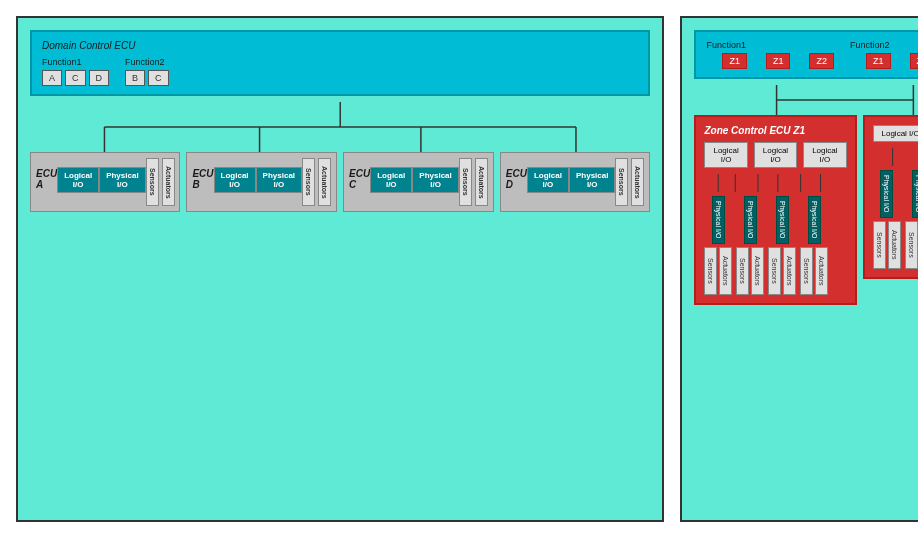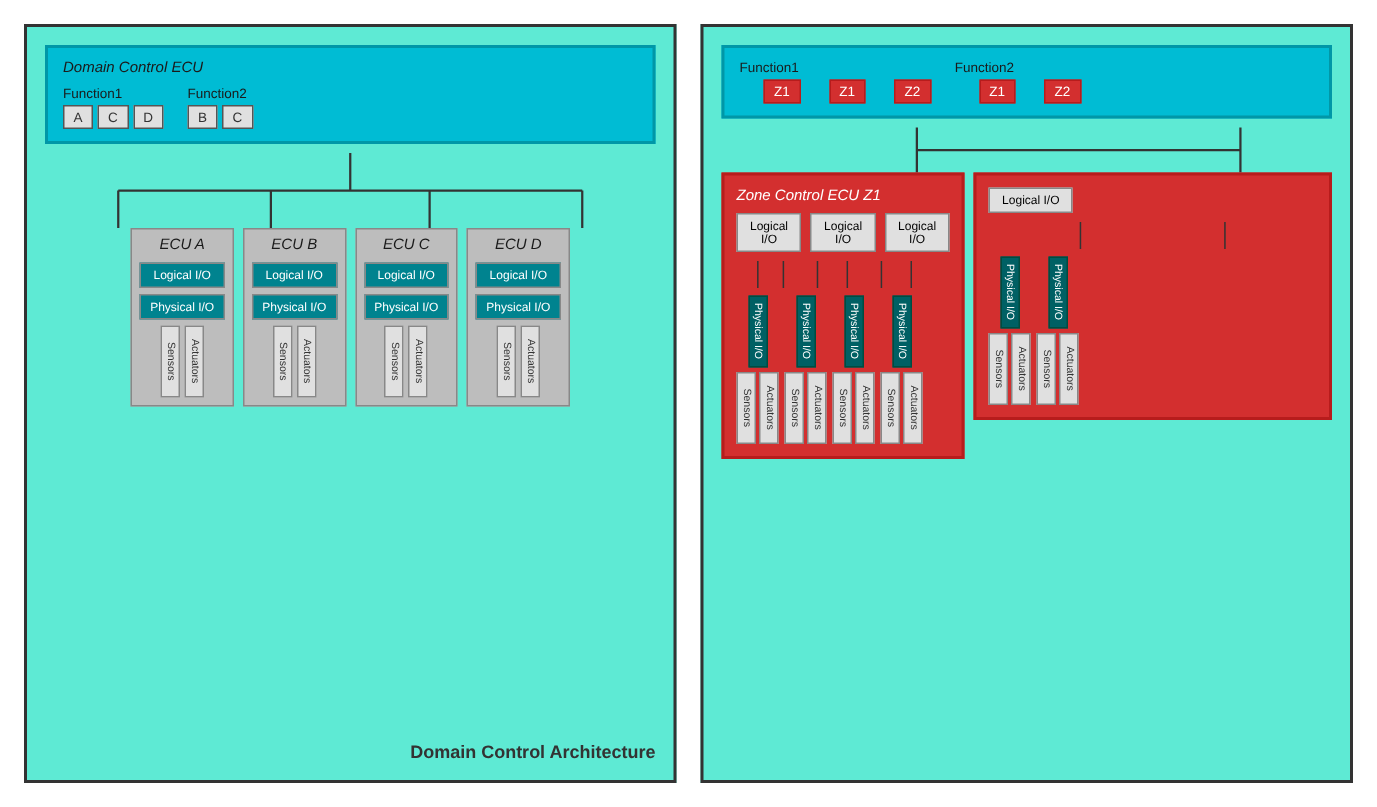--- a/index.html
+++ b/index.html
@@ -88,23 +88,24 @@
       display: flex;
       gap: 6px;
       width: 100%;
       justify-content: center;
     }
     .ecu-unit {
       background: #BDBDBD;
       border: 1.5px solid #888;
       padding: 5px;
       display: flex;
-      flex-direction: column;
+      flex-direction: row;
       align-items: center;
       min-width: 68px;
+      font-weight: bold;
     }
     .io-box {
       background: #e0e0e0;
       border: 1.5px solid #888;
       padding: 3px 6px;
       font-size: 8px;
       text-align: center;
       width: 100%;
       margin-bottom: 4px;
     }
@@ -281,21 +282,20 @@
         <div class="ecu-title">ECU D</div>
         <div class="io-box io-teal">Logical I/O</div>
         <div class="io-box io-teal">Physical I/O</div>
         <div class="sensor-row">
           <span class="sensor-label">Sensors</span>
           <span class="sensor-label">Actuators</span>
         </div>
       </div>
     </div>
 
-    <div class="panel-title" style="margin-top:auto; padding-top:8px;">Domain Control Architecture</div>
   </div>
 
   <div class="architecture-panel">
 
     <div class="ecu-box ecu-cyan full-width">
       <div class="functions-row">
         <div class="function-group">
           <div class="function-label">Function1</div>
           <div class="function-buttons">
             <span class="func-btn func-btn-red">Z1</span>
@@ -317,21 +317,21 @@
       <line x1="32%" y1="0" x2="32%" y2="15" stroke="#333" stroke-width="1.5"></line>
       <line x1="85%" y1="0" x2="85%" y2="15" stroke="#333" stroke-width="1.5"></line>
       <line x1="32%" y1="15" x2="85%" y2="15" stroke="#333" stroke-width="1.5"></line>
       <line x1="32%" y1="15" x2="32%" y2="30" stroke="#333" stroke-width="1.5"></line>
       <line x1="85%" y1="15" x2="85%" y2="30" stroke="#333" stroke-width="1.5"></line>
     </svg>
 
     <div class="zone-layout full-width">
 
       <div class="zone-ecu-z1">
-        <div class="ecu-title" style="color:#fff;">Zone Control ECU Z1</div>
+        <div class="ecu-title" style="color:#fff;font-weight:bold;">Zone Control ECU Z1</div>
         <div class="zone-logical-row">
           <div class="logical-io-box">Logical I/O</div>
           <div class="logical-io-box">Logical I/O</div>
           <div class="logical-io-box">Logical I/O</div>
         </div>
         
         <svg width="100%" height="18">
           <line x1="10%" y1="0" x2="10%" y2="18" stroke="#333" stroke-width="1"></line>
           <line x1="22%" y1="0" x2="22%" y2="18" stroke="#333" stroke-width="1"></line>
           <line x1="38%" y1="0" x2="38%" y2="18" stroke="#333" stroke-width="1"></line>

